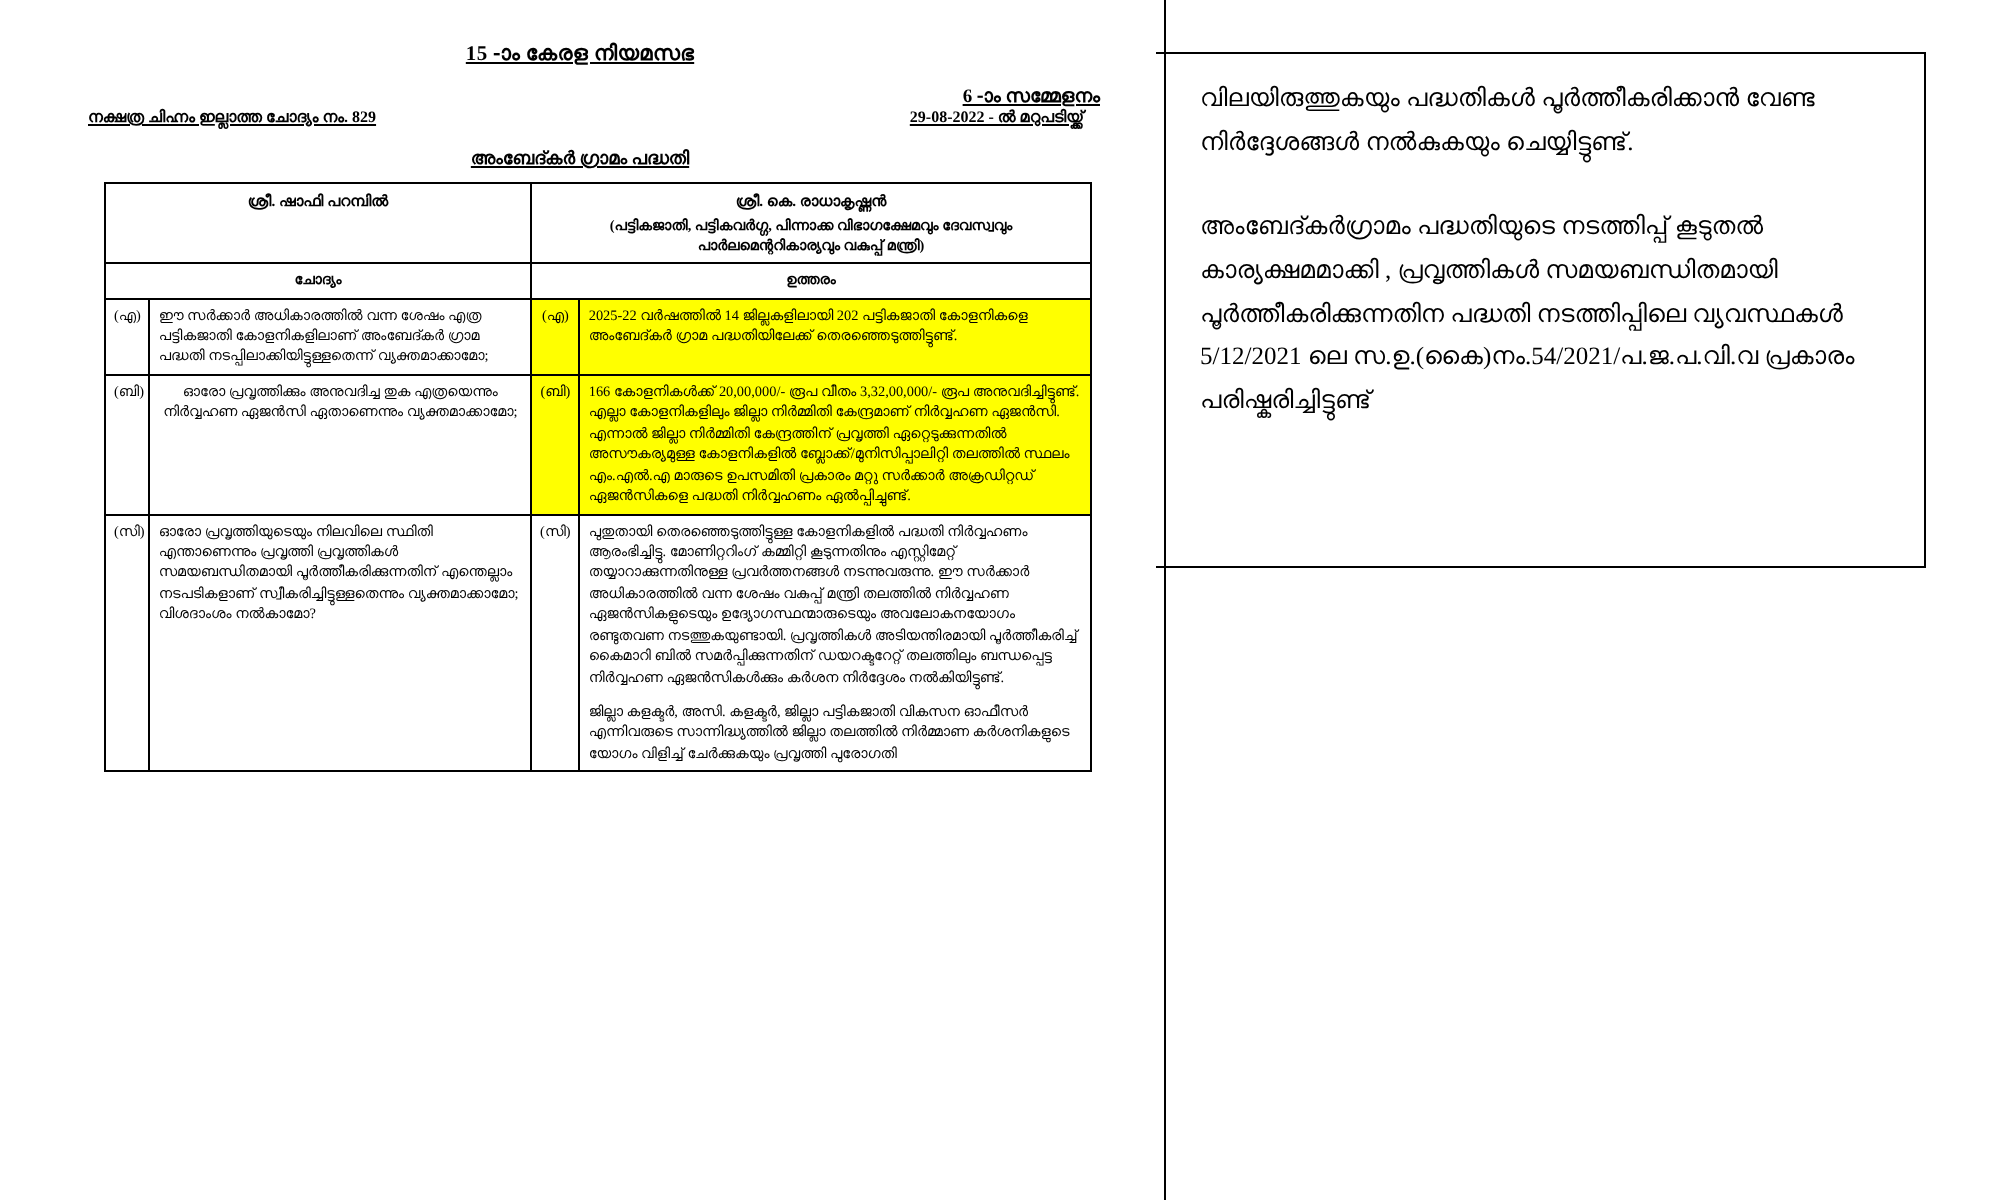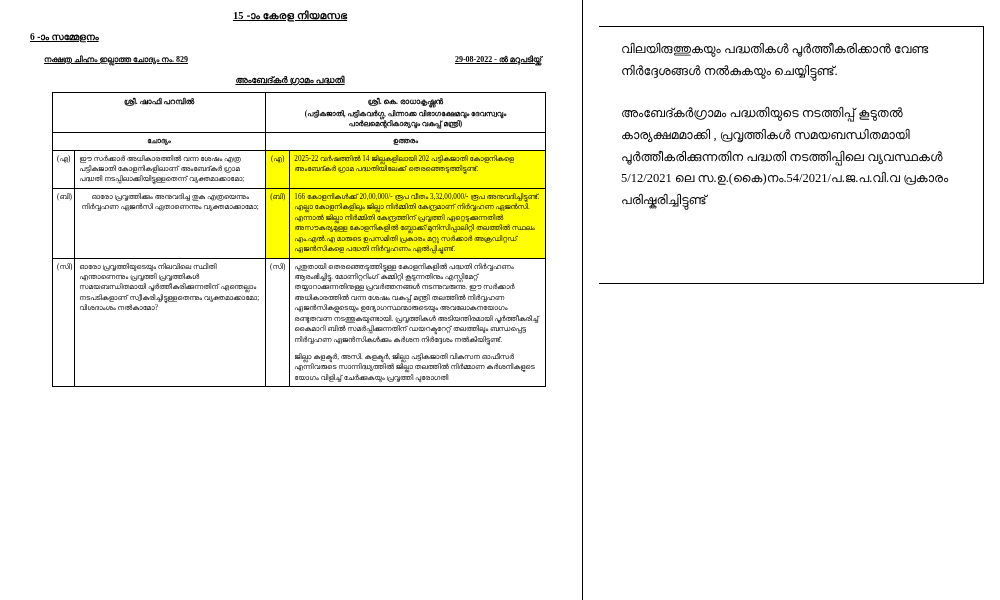--- a/index.html
+++ b/index.html
@@ -13,48 +13,47 @@
     font-family: "Liberation Serif", serif;
     color: #000000;
     position: relative;
     overflow: hidden;
   }
 
   
   .page-left {
     position: absolute;
     left: 0;
-    top: 4px;
+    top: 16px;
     width: 560px;
     height: 556px;
     box-sizing: border-box;
     padding: 4px 10px 0 30px;
   }
 
   .doc-header {
     text-align: center;
     font-size: 10.5px;
     font-weight: bold;
     text-decoration: underline;
     margin-top: 2px;
     letter-spacing: 0.2px;
   }
   .doc-subheader {
-    text-align: left;
+    text-align: right;
     font-size: 9.5px;
     font-weight: bold;
     text-decoration: underline;
     margin-top: 10px;
   }
 
   .meta-row {
     display: flex;
     justify-content: space-between;
     align-items: flex-end;
-    margin-top: 12px;
     padding: 0 8px 0 14px;
     font-size: 8px;
     font-weight: bold;
     text-align: right;
   }
   .meta-left {
     text-decoration: underline;
   }
   .meta-right {
     text-decoration: underline;
@@ -130,21 +129,21 @@
     left: 582px;
     top: 0;
     width: 1px;
     height: 600px;
     background: #000;
   }
 
   
   .page-right {
     position: absolute;
-    left: 583px;
+    left: 562px;
     top: 0;
     width: 417px;
     height: 468px;
     box-sizing: border-box;
   }
   .right-box {
     position: absolute;
     left: 16px;
     top: 26px;
     width: 385px;

